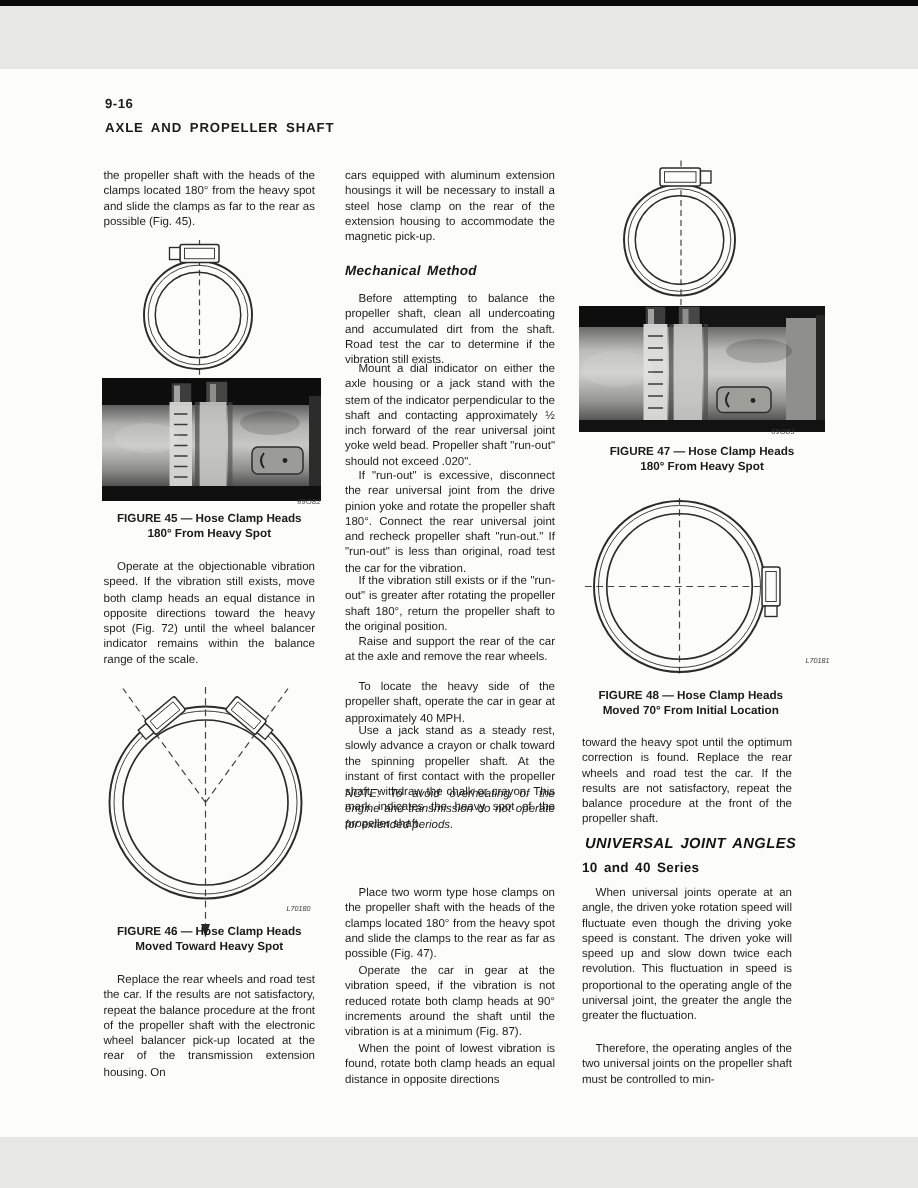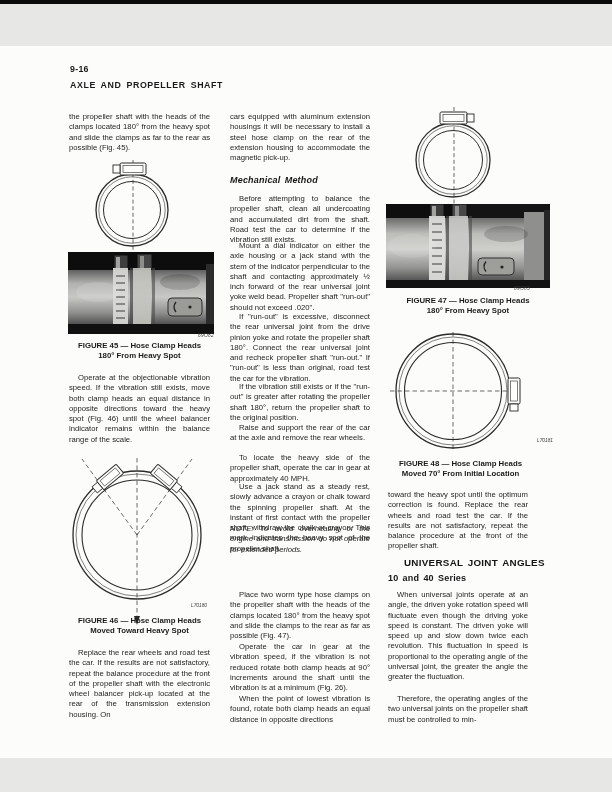--- a/index.html
+++ b/index.html
@@ -37,21 +37,21 @@
   .m-p6{top:423px;}
   .m-p7{top:453px;}
   .m-p8{top:482px;}
   .m-note{top:524px;}
   .m-p9{top:590px;}
   .m-p10{top:642px;}
   .m-p11{top:694px;}
   
   .r-col{left:388px;width:140px;}
   .r-p1{top:490px;}
-  .r-h1{left:404px;top:557px;width:160px;}
+  .r-h1{left:390px;top:557px;width:160px;font-style:italic;}
   .r-h2{left:388px;top:573px;width:150px;}
   .r-p2{top:590px;}
   .r-p3{top:694px;}
   svg{display:block;}
   .figsvg{position:absolute;}
 </style>
 </head>
 <body>
 
 <div class="topbar"></div>
@@ -110,21 +110,21 @@
   <ellipse cx="30" cy="40" rx="22" ry="10" fill="#ffffff" opacity="0.12"></ellipse>
   <ellipse cx="112" cy="30" rx="20" ry="8" fill="#000000" opacity="0.15"></ellipse>
 </svg>
 <div class="code" style="left:68px;top:333px;width:146px;">69O82</div>
 
 <div class="cap" style="left:69px;top:341px;width:141px;">
   <div>FIGURE 45 — Hose Clamp Heads</div>
   <div>180° From Heavy Spot</div>
 </div>
 
-<div class="blk l-col l-p2 indent">Operate at the objectionable vibration speed. If the vibration still exists, move both clamp heads an equal distance in opposite directions toward the heavy spot (Fig. 46) until the wheel balancer indicator remains within the balance range of the scale.</div>
+<div class="blk l-col l-p2 indent">Operate at the objectionable vibration speed. If the vibration still exists, move both clamp heads an equal distance in opposite directions toward the heavy spot (Fig. 72) until the wheel balancer indicator remains within the balance range of the scale.</div>
 
 <svg class="figsvg" style="left:62px;top:452px;" width="150" height="182" viewBox="0 0 150 182">
   <line x1="75" y1="6" x2="75" y2="170" stroke="#444" stroke-width="0.8" stroke-dasharray="4.5 3"></line>
   <line x1="75" y1="83" x2="20" y2="7" stroke="#444" stroke-width="0.8" stroke-dasharray="4.5 3"></line>
   <line x1="75" y1="83" x2="130" y2="7" stroke="#444" stroke-width="0.8" stroke-dasharray="4.5 3"></line>
   <circle cx="75" cy="83" r="64" fill="none" stroke="#2b2b2b" stroke-width="1.3"></circle>
   <circle cx="75" cy="83" r="61" fill="none" stroke="#2b2b2b" stroke-width="0.6"></circle>
   <circle cx="75" cy="83" r="55" fill="none" stroke="#2b2b2b" stroke-width="1.1"></circle>
   <g transform="translate(48,25) rotate(-40)">
     <rect x="-13" y="-6" width="26" height="12" rx="1.5" fill="#fdfdfb" stroke="#2b2b2b" stroke-width="1"></rect>
@@ -151,21 +151,21 @@
 <div class="h2 m-h">Mechanical Method</div>
 <div class="blk m-col m-p2 indent">Before attempting to balance the propeller shaft, clean all undercoating and accumulated dirt from the shaft. Road test the car to determine if the vibration still exists.</div>
 <div class="blk m-col m-p3 indent">Mount a dial indicator on either the axle housing or a jack stand with the stem of the indicator perpendicular to the shaft and contacting approximately ½ inch forward of the rear universal joint yoke weld bead. Propeller shaft "run-out" should not exceed .020".</div>
 <div class="blk m-col m-p4 indent">If "run-out" is excessive, disconnect the rear universal joint from the drive pinion yoke and rotate the propeller shaft 180°. Connect the rear universal joint and recheck propeller shaft "run-out." If "run-out" is less than original, road test the car for the vibration.</div>
 <div class="blk m-col m-p5 indent">If the vibration still exists or if the "run-out" is greater after rotating the propeller shaft 180°, return the propeller shaft to the original position.</div>
 <div class="blk m-col m-p6 indent">Raise and support the rear of the car at the axle and remove the rear wheels.</div>
 <div class="blk m-col m-p7 indent">To locate the heavy side of the propeller shaft, operate the car in gear at approximately 40 MPH.</div>
 <div class="blk m-col m-p8 indent">Use a jack stand as a steady rest, slowly advance a crayon or chalk toward the spinning propeller shaft. At the instant of first contact with the propeller shaft, withdraw the chalk or crayon. This mark indicates the heavy spot of the propeller shaft.</div>
 <div class="blk m-col m-note note">NOTE: To avoid overheating of the engine and transmission do not operate for extended periods.</div>
 <div class="blk m-col m-p9 indent">Place two worm type hose clamps on the propeller shaft with the heads of the clamps located 180° from the heavy spot and slide the clamps to the rear as far as possible (Fig. 47).</div>
-<div class="blk m-col m-p10 indent">Operate the car in gear at the vibration speed, if the vibration is not reduced rotate both clamp heads at 90° increments around the shaft until the vibration is at a minimum (Fig. 26).</div>
+<div class="blk m-col m-p10 indent">Operate the car in gear at the vibration speed, if the vibration is not reduced rotate both clamp heads at 90° increments around the shaft until the vibration is at a minimum (Fig. 87).</div>
 <div class="blk m-col m-p11 indent">When the point of lowest vibration is found, rotate both clamp heads an equal distance in opposite directions</div>
 
 <svg class="figsvg" style="left:403px;top:104px;" width="100" height="106" viewBox="0 0 100 106">
   <line x1="51" y1="3" x2="51" y2="104" stroke="#444" stroke-width="0.8" stroke-dasharray="4 2.6"></line>
   <circle cx="50" cy="56" r="37" fill="none" stroke="#2b2b2b" stroke-width="1.3"></circle>
   <circle cx="50" cy="56" r="34.2" fill="none" stroke="#2b2b2b" stroke-width="0.6"></circle>
   <circle cx="50" cy="56" r="29.5" fill="none" stroke="#2b2b2b" stroke-width="1"></circle>
   <rect x="37" y="8" width="27" height="12" rx="1.5" fill="#fdfdfb" stroke="#2b2b2b" stroke-width="1"></rect>
   <rect x="40" y="10.5" width="21" height="7" fill="none" stroke="#2b2b2b" stroke-width="0.6"></rect>
   <rect x="64" y="10" width="7" height="8" fill="#fdfdfb" stroke="#2b2b2b" stroke-width="0.9"></rect>

